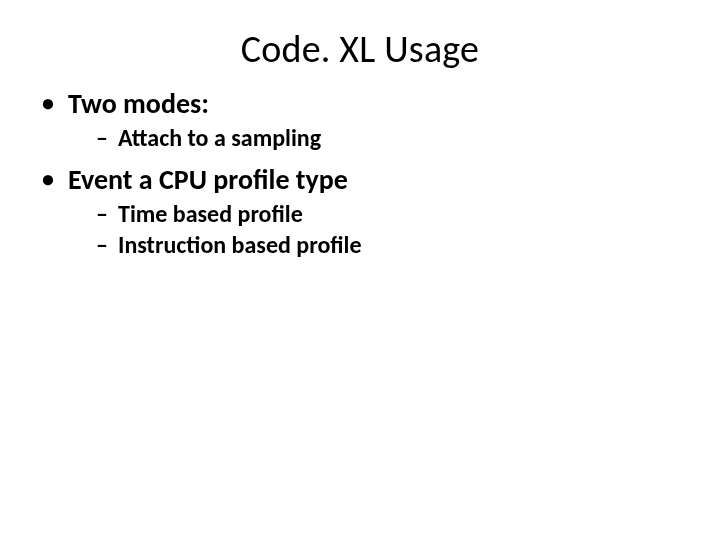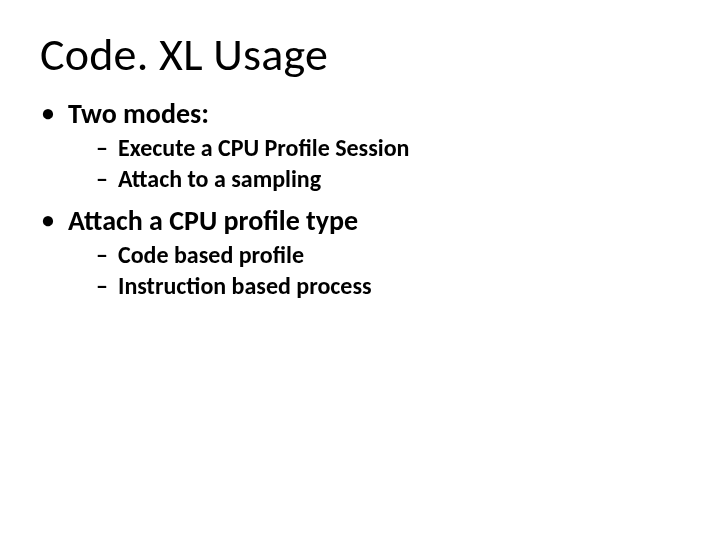--- a/index.html
+++ b/index.html
@@ -12,21 +12,22 @@
     color: #000;
   }
   .slide {
     width: 720px;
     height: 540px;
     position: relative;
     box-sizing: border-box;
     padding: 20px 40px 30px 40px;
   }
   .title {
-    font-size: 46px;
+    font-size: 38px;
+    text-align: center;
     margin: 6px 0 14px 0;
     font-weight: 400;
     letter-spacing: 0.2px;
   }
   ul.level1 {
     list-style: none;
     padding-left: 0;
     margin: 0;
     font-size: 28px;
   }
@@ -65,25 +66,24 @@
 </head>
 <body>
 
 <div class="slide">
   <div class="title">Code. XL Usage</div>
 
   <ul class="level1">
     <li>
       <span>Two modes:</span>
       <ul class="level2">
-        <li><span>Execute a CPU Profile Session</span></li>
         <li><span>Attach to a sampling</span></li>
       </ul>
     </li>
     <li>
-      <span>Attach a CPU profile type</span>
+      <span>Event a CPU profile type</span>
       <ul class="level2">
-        <li><span>Code based profile</span></li>
-        <li><span>Instruction based process</span></li>
+        <li><span>Time based profile</span></li>
+        <li><span>Instruction based profile</span></li>
       </ul>
     </li>
   </ul>
 </div>
 
 </body></html>

